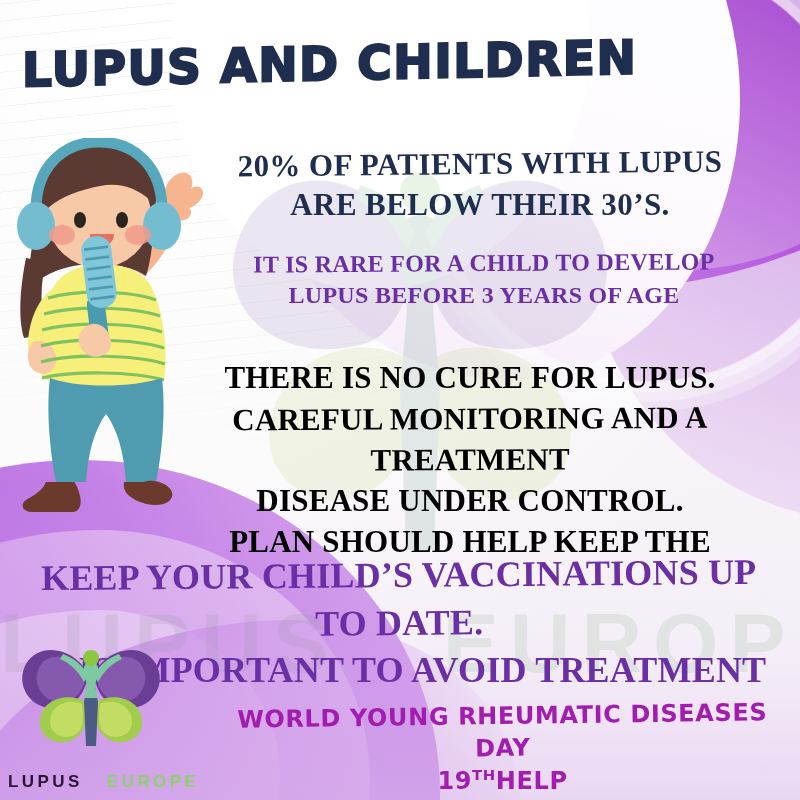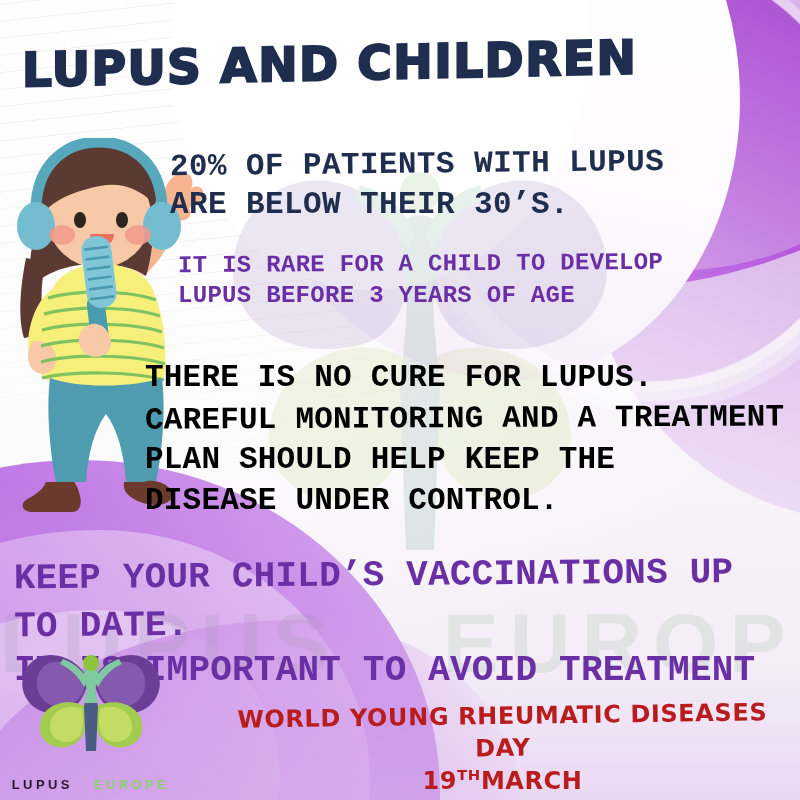--- a/index.html
+++ b/index.html
@@ -134,22 +134,23 @@
     font-size:47px;
     letter-spacing:1.5px;
     color:#1f2e4e;
     -webkit-text-stroke:2.2px #1f2e4e;
     transform:skewY(-1.2deg);
     white-space:nowrap;
   }
 
   .para{
     position:absolute;
-    font-family:Liberation Mono, monospace;
-    font-weight:700;
+    font-family:Liberation Serif, serif;
+    font-weight:700;
+    text-align:center;
     line-height:1.32;
   }
   .p-navy{color:#1f2e4e;}
   .p-purple{color:#6a2fa5;}
   .p-black{color:#000000;}
 
   .para-1{left:170px;top:144px;width:620px;font-size:31px;letter-spacing:.4px;}
   .para-2{left:178px;top:248px;width:612px;font-size:24px;letter-spacing:.3px;}
   .para-3{left:145px;top:358px;width:650px;font-size:31px;letter-spacing:.2px;}
   .para-4{left:14px;top:552px;width:770px;font-size:36px;letter-spacing:.2px;}
@@ -159,36 +160,36 @@
   .para-2 .ln:nth-child(1){transform:rotate(-.4deg);}
   .para-3 .ln:nth-child(2){transform:rotate(-.3deg);}
   .para-4 .ln:nth-child(1){transform:rotate(-.5deg);}
 
   .footer{
     position:absolute;left:215px;top:700px;width:575px;
     text-align:center;
     font-family:"DejaVu Sans", sans-serif;
     font-weight:700;
     font-size:24px;
-    color:#b91c1c;
+    color:#a21caf;
     letter-spacing:.6px;
     line-height:1.35;
   }
   .footer .ln1{display:block;transform:rotate(-.8deg);}
   .footer .ln2{display:block;}
   .footer sup{font-size:.62em;vertical-align:super;}
 
   
   .logo{position:absolute;left:8px;bottom:8px;width:165px;}
   .logo-mark{width:150px;height:112px;display:block;margin:0 auto;}
   .logo-text{
     text-align:center;
     font-family:"Liberation Sans", sans-serif;
     font-weight:700;
-    font-size:13px;
+    font-size:17px;
     letter-spacing:3.4px;
     margin-top:20px;
     white-space:nowrap;
   }
   .logo-text .l-a{color:#2a1533;}
   .logo-text .l-b{color:#8ed16a;}
 
   
   .girl{position:absolute;left:-4px;top:138px;width:230px;height:385px;}
 </style>
@@ -302,32 +303,32 @@
     </div>
 
     <div class="para p-purple para-2">
       <span class="ln">IT IS RARE FOR A CHILD TO DEVELOP</span>
       <span class="ln">LUPUS BEFORE 3 YEARS OF AGE</span>
     </div>
 
     <div class="para p-black para-3">
       <span class="ln">THERE IS NO CURE FOR LUPUS.</span>
       <span class="ln">CAREFUL MONITORING AND A TREATMENT</span>
+      <span class="ln">DISEASE UNDER CONTROL.</span>
       <span class="ln">PLAN SHOULD HELP KEEP THE</span>
-      <span class="ln">DISEASE UNDER CONTROL.</span>
     </div>
 
     <div class="para p-purple para-4">
       <span class="ln">KEEP YOUR CHILD’S VACCINATIONS UP TO DATE.</span>
       <span class="ln">IT IS IMPORTANT TO AVOID TREATMENT</span>
     </div>
 
     <div class="footer">
       <span class="ln1">WORLD YOUNG RHEUMATIC DISEASES DAY</span>
-      <span class="ln2"><span>19</span><sup>TH</sup><span>MARCH</span></span>
+      <span class="ln2"><span>19</span><sup>TH</sup><span>HELP</span></span>
     </div>
 
     <div class="logo">
       <svg class="logo-mark" viewBox="0 0 150 112">
 
         <path d="M72 34 C58 6, 22 2, 10 24 C-2 46, 16 72, 44 68 C60 66, 70 52, 72 34 Z" fill="#6b3e96"></path>
         <path d="M78 34 C92 6, 128 2, 140 24 C152 46, 134 72, 106 68 C90 66, 80 52, 78 34 Z" fill="#6b3e96"></path>
         <path d="M70 36 C60 16, 34 10, 24 26 C14 44, 28 64, 48 62 C60 60, 68 50, 70 36 Z" fill="#8e63b5" opacity=".75"></path>
         <path d="M80 36 C90 16, 116 10, 126 26 C136 44, 122 64, 102 62 C90 60, 82 50, 80 36 Z" fill="#8e63b5" opacity=".75"></path>
 

